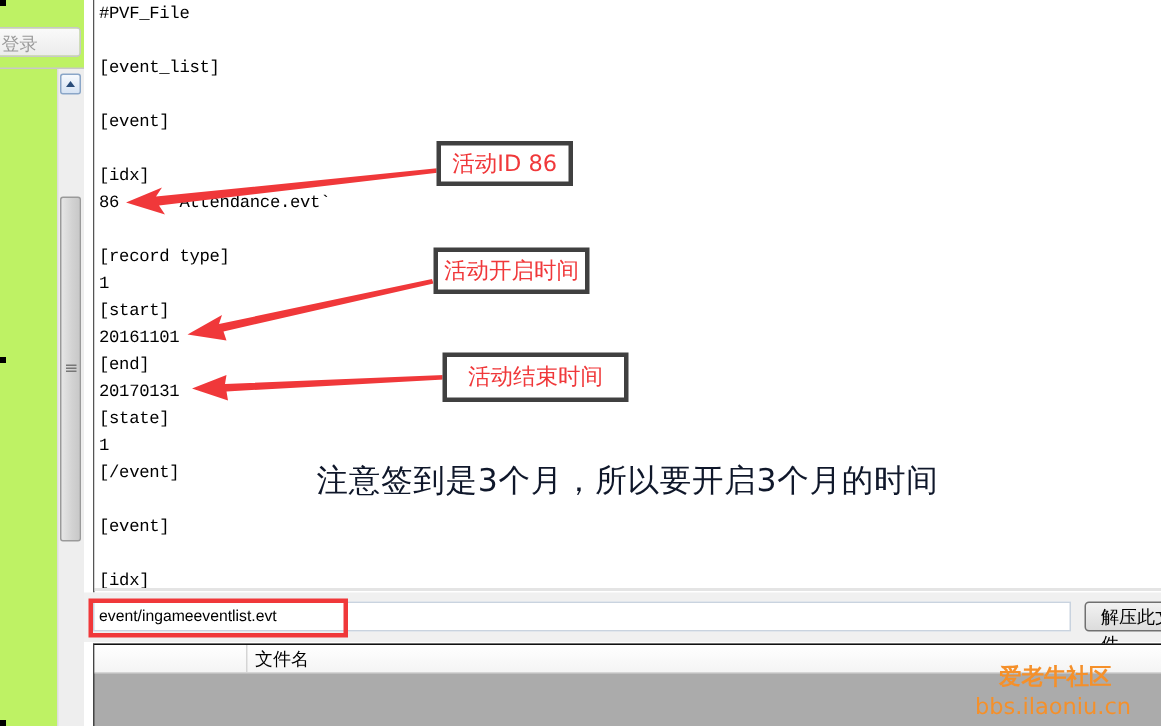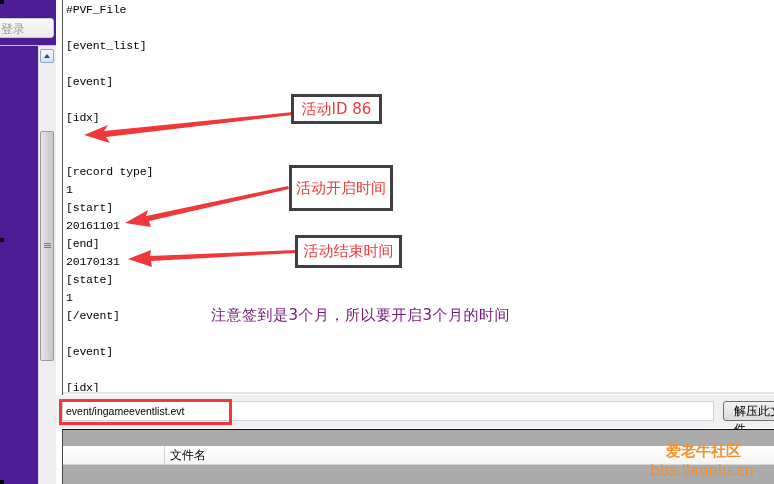--- a/index.html
+++ b/index.html
@@ -1,40 +1,40 @@
 <!DOCTYPE html>
 <html><head>
 <meta charset="utf-8">
 <style>
   html, body { margin:0; padding:0; }
   body { width:774px; height:484px; position:relative; overflow:hidden; background:#fff; font-family:"DejaVu Sans", sans-serif; }
-  .left-pane { position:absolute; left:0; top:0; width:56px; height:484px; background:#4c1d95; }
+  .left-pane { position:absolute; left:0; top:0; width:56px; height:484px; background:#bef264; }
   .login-btn { position:absolute; left:-6px; top:18px; width:60px; height:20px; border:1px solid #c8c8c8; border-radius:3px; background:linear-gradient(#fafafa,#ececec); color:#999; font-size:12px; line-height:20px; padding-left:6px; box-sizing:border-box; }
   .left-list-border { position:absolute; left:0; top:45px; width:56px; height:440px; border-top:1px solid #c8c8c8; }
   .vscroll { position:absolute; left:38px; top:46px; width:17px; height:438px; background:#eeeeee; border-left:1px solid #ddd; }
   .vscroll-up { position:absolute; left:1px; top:3px; width:14px; height:14px; border:1px solid #8aa6c8; border-radius:2px; background:linear-gradient(#f6f9fd,#d6e3f3); box-sizing:border-box; }
   .vscroll-up::after { content:""; position:absolute; left:3px; top:4px; border-left:3px solid transparent; border-right:3px solid transparent; border-bottom:4px solid #2a4d7a; }
   .vscroll-thumb { position:absolute; left:1px; top:85px; width:14px; height:230px; border:1px solid #9a9a9a; border-radius:2px; background:linear-gradient(90deg,#e6e6e6,#d2d2d2 60%,#c8c8c8); box-sizing:border-box; }
   .grip { position:absolute; left:3px; top:110px; width:7px; font-size:8px; line-height:2px; color:#666; }
   .grip span { display:block; height:1px; background:#777; margin:1px 0; }
   .handle { position:absolute; width:4px; height:4px; background:#000; }
   .divider { position:absolute; left:62px; top:0; width:1px; height:395px; background:#555; }
   .editor { position:absolute; left:63px; top:0; width:711px; height:392px; background:#fff; overflow:hidden;text-align:center; }
   .editor-line { position:absolute; left:3px; font-family:"Liberation Mono","DejaVu Sans Mono", monospace; font-size:11.5px; color:#000; white-space:pre; letter-spacing:-0.2px; }
   .editor-bottom { position:absolute; left:63px; top:392px; width:711px; height:2px; background:#e4e4e4; }
   .path-bar { position:absolute; left:56px; top:395px; width:718px; height:33px; background:#f0f0f0; }
   .path-input { position:absolute; left:62px; top:401px; width:652px; height:20px; background:#fff; border:1px solid #c9d3df; box-sizing:border-box; font-family:Liberation Sans, sans-serif; font-size:10.5px; line-height:18px; padding-left:3px; color:#000; }
   .path-highlight { position:absolute; left:59px; top:399px; width:173px; height:26px; border:3px solid #f0383a; box-sizing:border-box; }
   .extract-btn { position:absolute; left:723px; top:401px; width:60px; height:20px; border:1px solid #707070; border-radius:3px; background:linear-gradient(#f2f2f2,#dcdcdc); font-size:12px; line-height:18px; padding-left:10px; box-sizing:border-box; color:#000; }
   .list-area { position:absolute; left:62px; top:429px; width:712px; height:55px; background:#ababab; border-top:1px solid #111; border-left:1px solid #444; }
-  .list-header { position:absolute; left:0; top:0; width:712px; height:18px; background:linear-gradient(#fff,#f4f4f4); border-bottom:1px solid #d5d5d5;margin-top:16px; }
+  .list-header { position:absolute; left:0; top:0; width:712px; height:18px; background:linear-gradient(#fff,#f4f4f4); border-bottom:1px solid #d5d5d5; }
   .list-col1 { position:absolute; left:0; top:0; width:101px; height:18px; border-right:1px solid #d5d5d5; }
   .list-col2 { position:absolute; left:107px; top:1px; font-size:12px; color:#000; }
   .callout { position:absolute; border:3px solid #404040; box-sizing:border-box; color:#f0383a; font-size:15px; background:#fff; line-height:1; display:flex; align-items:center; justify-content:center; white-space:nowrap; }
-  .note { position:absolute; left:211px; top:306px; color:#701a75; font-size:15px; white-space:nowrap; letter-spacing:0.5px; }
+  .note { position:absolute; left:211px; top:306px; color:#0f172a; font-size:21px; white-space:nowrap; letter-spacing:0.5px; }
   .watermark1 { position:absolute; left:666px; top:442px; color:#f5902a; font-size:15px;font-weight:bold; }
   .watermark2 { position:absolute; left:650px; top:462px; color:#f5902a; font-size:15px;text-align:center; }
   svg.arrows { position:absolute; left:0; top:0; width:774px; height:484px; pointer-events:none; }
 </style>
 </head>
 <body>
 
 <div class="left-pane">
   <div class="login-btn">登录</div>
   <div class="left-list-border"></div>
@@ -55,20 +55,21 @@
 <div class="handle" style="left:0;top:480px;"></div>
 <div class="handle" style="left:389px;top:0;"></div>
 
 <div class="divider"></div>
 
 <div class="editor">
   <div class="editor-line" style="top:3px">#PVF_File</div>
   <div class="editor-line" style="top:39px">[event_list]</div>
   <div class="editor-line" style="top:75px">[event]</div>
   <div class="editor-line" style="top:111px">[idx]</div>
+  <div class="editor-line" style="top:129px">86      Attendance.evt`</div>
   <div class="editor-line" style="top:165px">[record type]</div>
   <div class="editor-line" style="top:183px">1</div>
   <div class="editor-line" style="top:201px">[start]</div>
   <div class="editor-line" style="top:219px">20161101</div>
   <div class="editor-line" style="top:237px">[end]</div>
   <div class="editor-line" style="top:255px">20170131</div>
   <div class="editor-line" style="top:273px">[state]</div>
   <div class="editor-line" style="top:291px">1</div>
   <div class="editor-line" style="top:309px">[/event]</div>
   <div class="editor-line" style="top:345px">[event]</div>
@@ -93,19 +94,19 @@
 
     <polygon points="293,112 104,131 108,125 84,135 110,143 106,137 293,115"></polygon>
 
     <polygon points="288,186 146,216 148,210 125,223 151,227 149,221 289,189"></polygon>
 
     <polygon points="296,250 150,256 151,250 128,259 152,267 151,261 296,253"></polygon>
   </g>
 </svg>
 
 <div class="callout" style="left:291px;top:94px;width:91px;height:30px;">活动ID 86</div>
-<div class="callout" style="left:289px;top:165px;width:104px;height:46px;">活动开启时间</div>
-<div class="callout" style="left:295px;top:235px;width:107px;height:33px;">活动结束时间</div>
+<div class="callout" style="left:289px;top:165px;width:104px;height:31px;">活动开启时间</div>
+<div class="callout" style="left:295px;top:235px;width:124px;height:33px;">活动结束时间</div>
 
 <div class="note">注意签到是3个月，所以要开启3个月的时间</div>
 
 <div class="watermark1">爱老牛社区</div>
 <div class="watermark2">bbs.ilaoniu.cn</div>
 
 </body></html>

